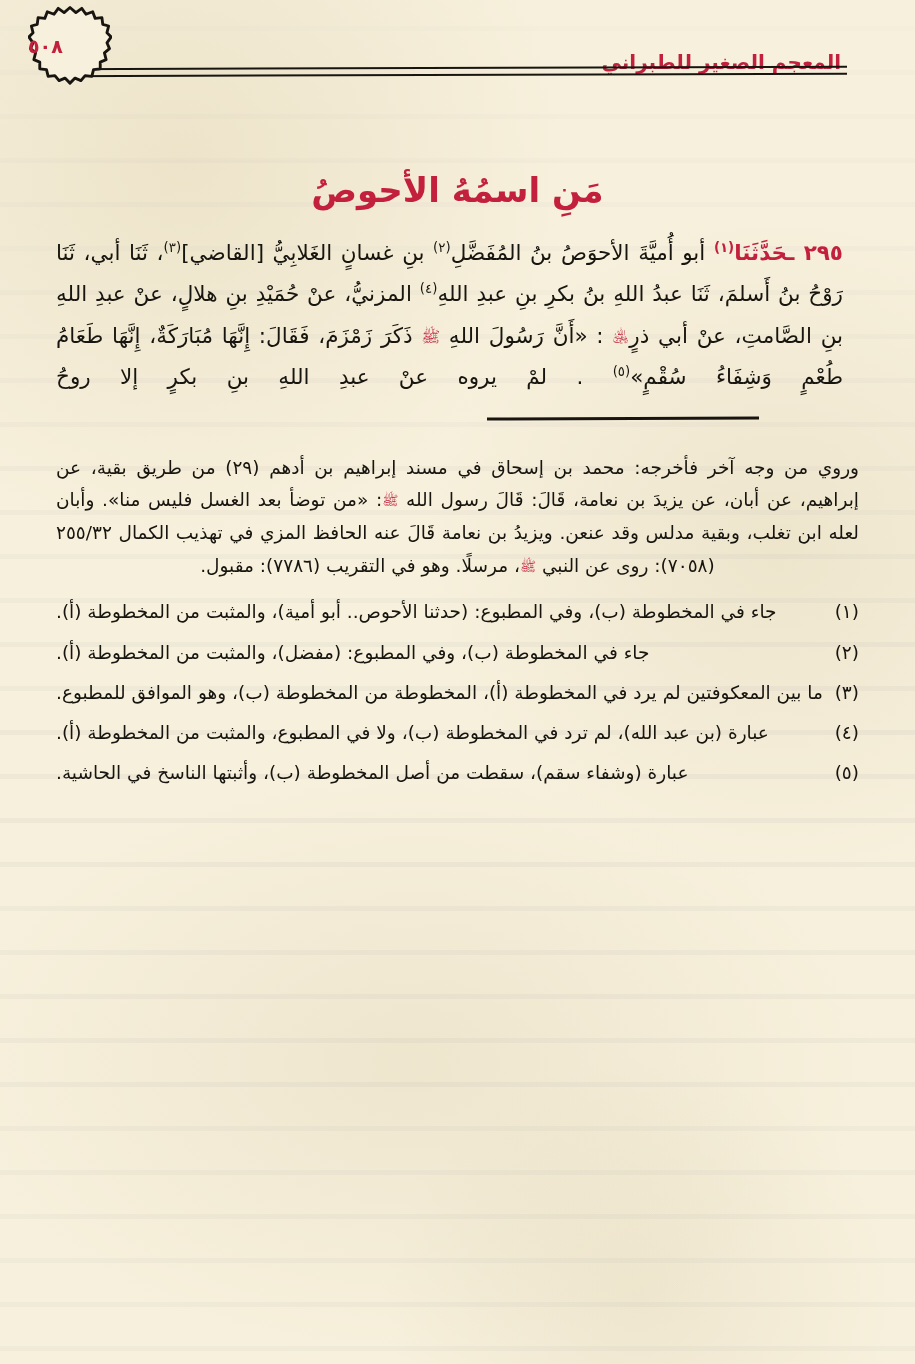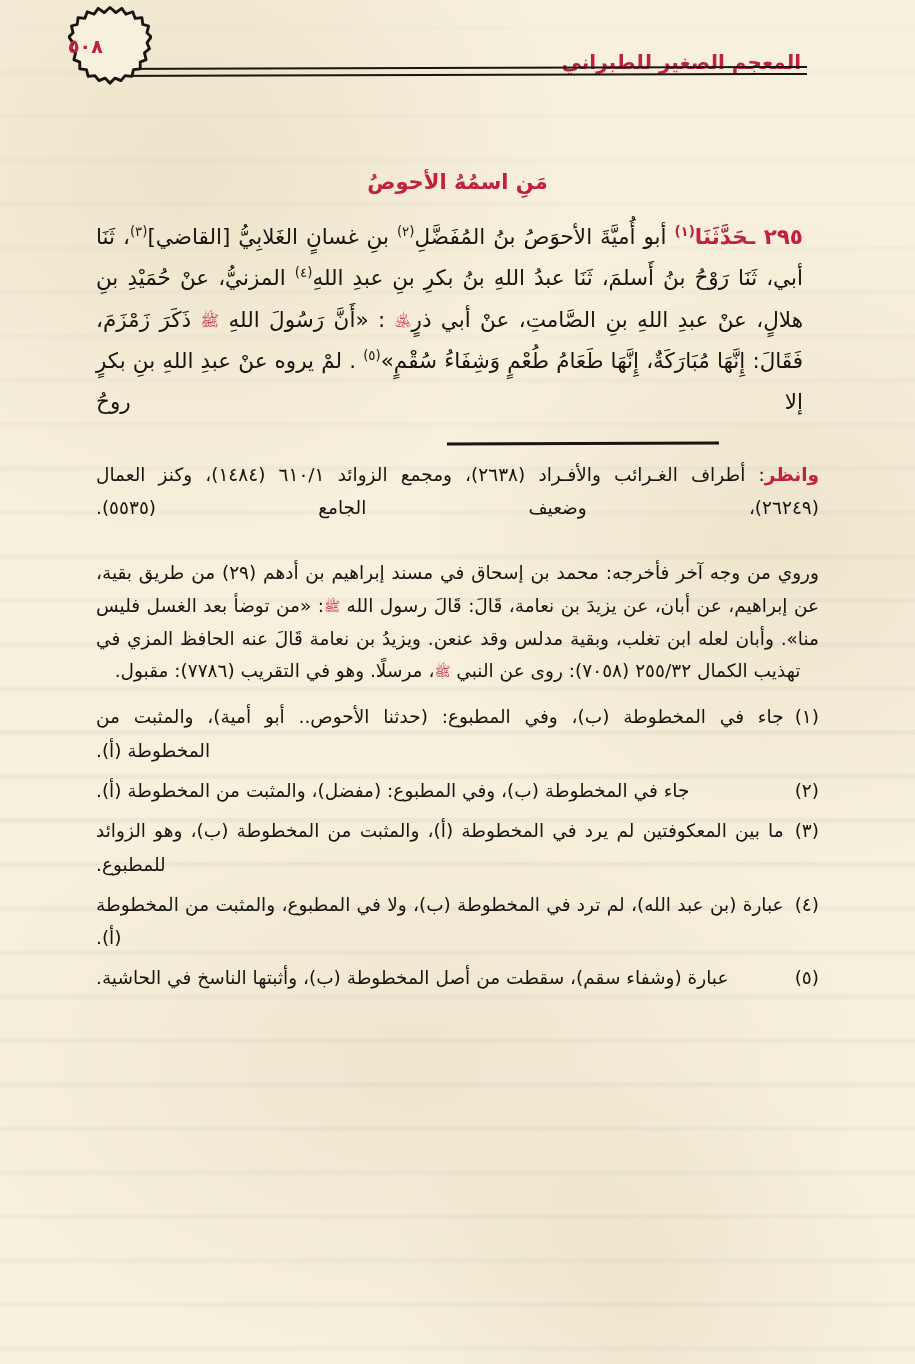--- a/index.html
+++ b/index.html
@@ -49,21 +49,21 @@
     -webkit-mask-image: linear-gradient(180deg, rgba(0,0,0,.25) 0%, rgba(0,0,0,.9) 55%, rgba(0,0,0,.7) 100%);
             mask-image: linear-gradient(180deg, rgba(0,0,0,.25) 0%, rgba(0,0,0,.9) 55%, rgba(0,0,0,.7) 100%);
   }
 
   .page {
     position: relative;
     z-index: 2;
     width: 915px;
     height: 1012px;
     box-sizing: border-box;
-    padding: 0 96px;
+    padding: 0 56px;
   }
 
   
   .page-header {
     position: relative;
     height: 118px;
   }
   .header-title {
     position: absolute;
     top: 62px;
@@ -113,21 +113,21 @@
     font-weight: bold;
     letter-spacing: 1px;
     z-index: 2;
     padding-bottom: 2px;
   }
 
   
   .section-title {
     text-align: center;
     color: #c2203c;
-    font-size: 21px;
+    font-size: 34px;
     font-weight: bold;
     margin: 52px 0 22px 0;
   }
 
   
   .hadith-body {
     font-size: 21.5px;
     line-height: 1.92;
     text-align: justify;
     text-align-last: justify;
@@ -211,43 +211,40 @@
 
   <h1 class="section-title">مَنِ اسمُهُ الأحوصُ</h1>
 
   <p class="hadith-body">
     <span class="hadith-number">٢٩٥ ـ</span><span class="hadith-number">حَدَّثَنَا</span><span class="hadith-number sup">(١)</span><span> أبو أُميَّةَ الأحوَصُ بنُ المُفَضَّلِ</span><span class="sup">(٢)</span><span> بنِ غسانٍ الغَلابِيُّ [القاضي]</span><span class="sup">(٣)</span><span>، ثَنَا أبي، ثَنَا رَوْحُ بنُ أَسلمَ، ثَنَا عبدُ اللهِ بنُ بكرِ بنِ عبدِ اللهِ</span><span class="sup">(٤)</span><span> المزنيُّ، عنْ حُمَيْدِ بنِ هلالٍ، عنْ عبدِ اللهِ بنِ الصَّامتِ، عنْ أبي ذرٍ</span><span class="honorific">﵁</span><span> : «أَنَّ رَسُولَ اللهِ </span><span class="honorific">ﷺ</span><span> ذَكَرَ زَمْزَمَ، فَقَالَ: إِنَّهَا مُبَارَكَةٌ، إِنَّهَا طَعَامُ طُعْمٍ وَشِفَاءُ سُقْمٍ»</span><span class="sup">(٥)</span><span> . لمْ يروه عنْ عبدِ اللهِ بنِ بكرٍ إلا روحُ</span>
   </p>
 
   <div class="note-separator"></div>
 
 
-  <p class="commentary">
-    <span class="label-red">وانظر</span><span>: أطراف الغـرائب والأفـراد (٢٦٣٨)، ومجمع الزوائد ٦١٠/١ (١٤٨٤)، وكنز العمال (٢٦٢٤٩)، وضعيف الجامع (٥٥٣٥).</span>
-  </p>
 
   <p class="commentary last-centered">
     <span>وروي من وجه آخر فأخرجه: محمد بن إسحاق في مسند إبراهيم بن أدهم (٢٩) من طريق بقية، عن إبراهيم، عن أبان، عن يزيدَ بن نعامة، قَالَ: قَالَ رسول الله </span><span class="honorific">ﷺ</span><span>: «من توضأ بعد الغسل فليس منا». وأبان لعله ابن تغلب، وبقية مدلس وقد عنعن. ويزيدُ بن نعامة قَالَ عنه الحافظ المزي في تهذيب الكمال ٢٥٥/٣٢ (٧٠٥٨): روى عن النبي </span><span class="honorific">ﷺ</span><span>، مرسلًا. وهو في التقريب (٧٧٨٦): مقبول.</span>
   </p>
 
   <div class="footnotes">
 
     <div class="footnote">
       <span class="footnote-marker">(١)</span>
       <span class="footnote-text">جاء في المخطوطة (ب)، وفي المطبوع: (حدثنا الأحوص.. أبو أمية)، والمثبت من المخطوطة (أ).</span>
     </div>
 
     <div class="footnote">
       <span class="footnote-marker">(٢)</span>
       <span class="footnote-text">جاء في المخطوطة (ب)، وفي المطبوع: (مفضل)، والمثبت من المخطوطة (أ).</span>
     </div>
 
     <div class="footnote">
       <span class="footnote-marker">(٣)</span>
-      <span class="footnote-text">ما بين المعكوفتين لم يرد في المخطوطة (أ)، والمثبت من المخطوطة (ب)، وهو الزوائد للمطبوع.</span>
+      <span class="footnote-text">ما بين المعكوفتين لم يرد في المخطوطة (أ)، المخطوطة من المخطوطة (ب)، وهو الموافق للمطبوع.</span>
     </div>
 
     <div class="footnote">
       <span class="footnote-marker">(٤)</span>
       <span class="footnote-text">عبارة (بن عبد الله)، لم ترد في المخطوطة (ب)، ولا في المطبوع، والمثبت من المخطوطة (أ).</span>
     </div>
 
     <div class="footnote">
       <span class="footnote-marker">(٥)</span>
       <span class="footnote-text">عبارة (وشفاء سقم)، سقطت من أصل المخطوطة (ب)، وأثبتها الناسخ في الحاشية.</span>

